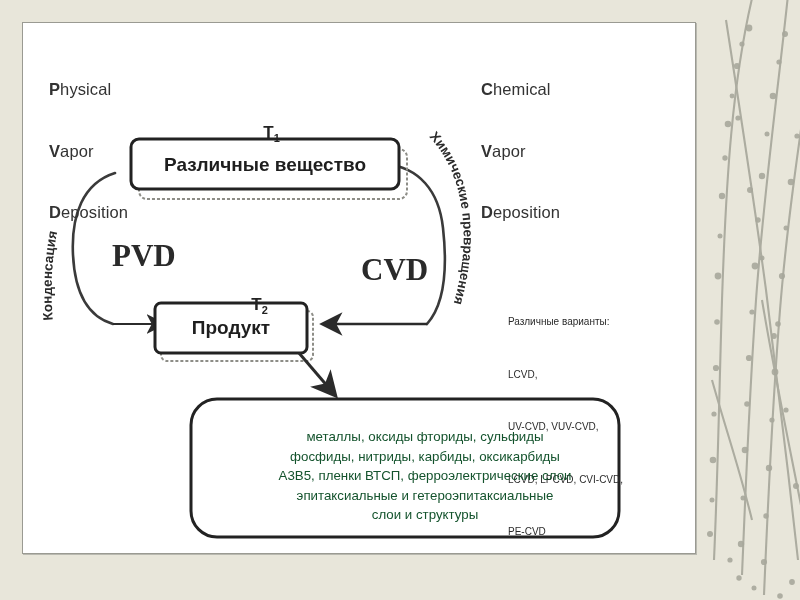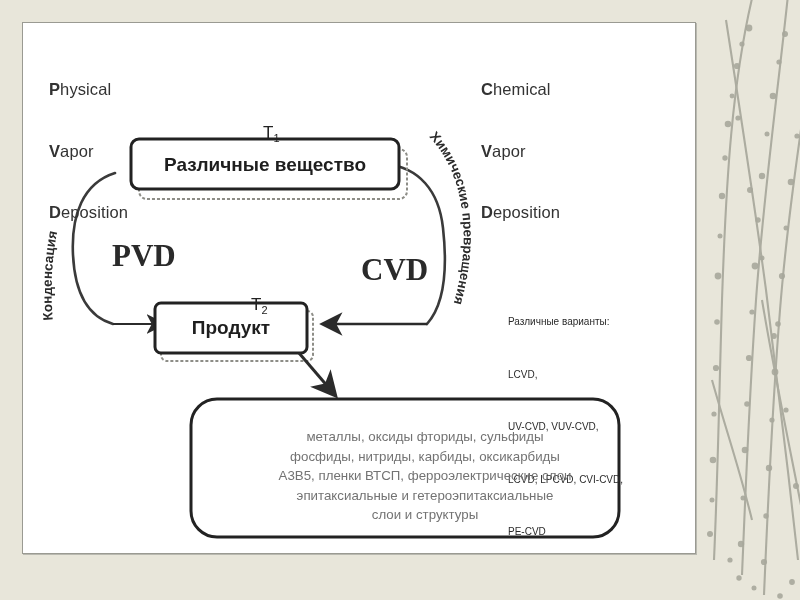--- a/index.html
+++ b/index.html
@@ -33,34 +33,34 @@
   .hdr{font-size:16.5px;line-height:20.5px;letter-spacing:.1px;color:#333;}
   .hdr b{font-weight:bold;}
   #pvd-hdr{left:26px;top:15px;}
   #cvd-hdr{left:458px;top:15px;}
 
   .bigmark{font-family:"Liberation Serif",serif;font-weight:bold;font-size:31px;color:#2a2a2a;}
   #pvd-mark{left:64px;top:215px;margin-left:25px;}
   #cvd-mark{left:338px;top:229px;}
 
   .boxlabel{font-size:19px;font-weight:bold;color:#1e1e1e;}
-  .tlabel{font-size:17px;font-weight:normal;color:#222;}
+  .tlabel{font-size:17px;font-weight:bold;color:#222;}
   .tlabel sub{font-size:11px;}
 
   .infoline{font-size:13.5px;line-height:17px;color:#2b2b2b;}
   #temps{left:485px;top:148px;}
   #temps .r{display:block;}
   #temps sub{font-size:10px;}
 
   #variants{left:485px;top:255px;font-size:10px;line-height:17.5px;color:#2b2b2b;}
   #variants .r{display:block;}
 
   #outbox-text{
     position:absolute;left:192px;top:404px;width:420px;
-    text-align:center;font-size:13.3px;line-height:19.5px;color:#737373;
+    text-align:center;font-size:13.3px;line-height:19.5px;color:#14532d;
   }
   #outbox-text .r{display:block;}
 </style>
 </head>
 <body>
 
 <div id="slide">
 
   <svg id="deco" viewBox="0 0 130 600" preserveAspectRatio="none">
     <g stroke="#a2a296" stroke-width="2.1" fill="none" opacity=".85">

